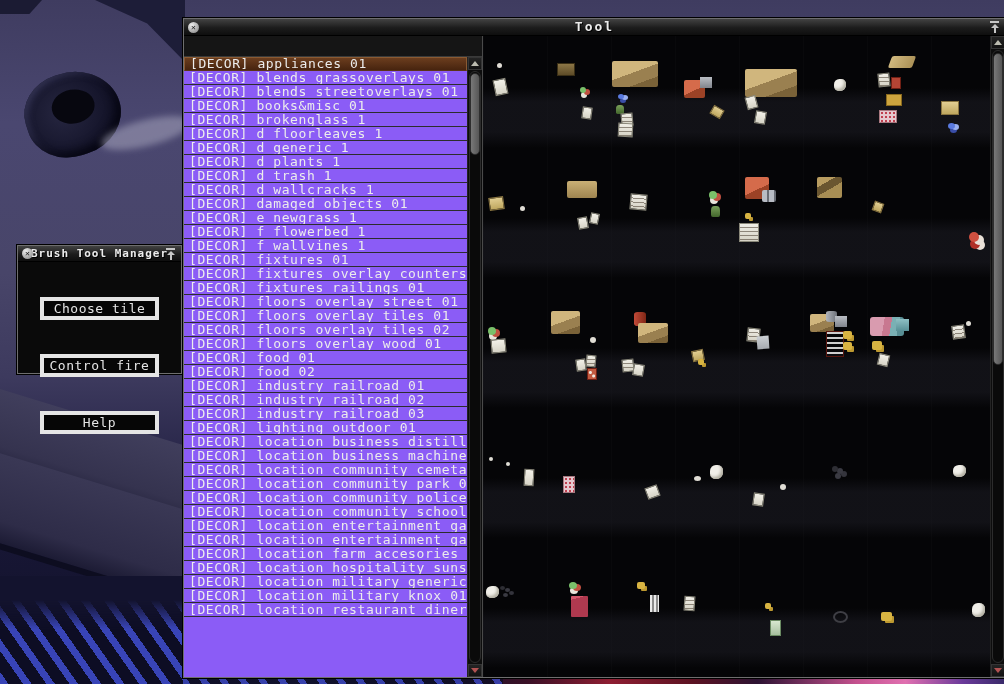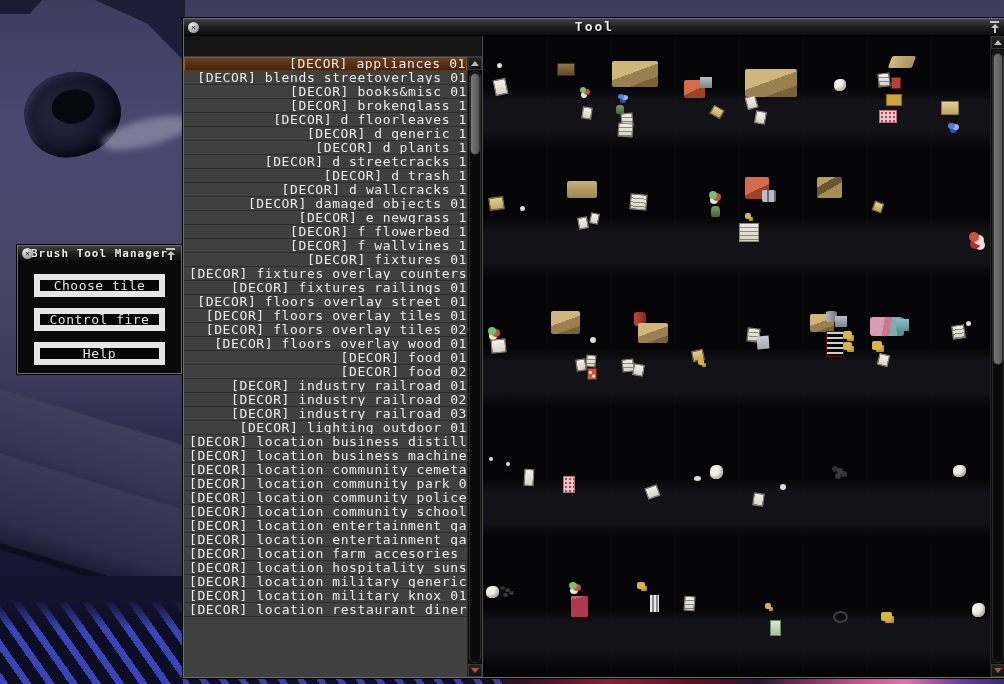--- a/index.html
+++ b/index.html
@@ -45,21 +45,21 @@
   .pin-icon::before{content:"";position:absolute;top:0;left:1px;right:1px;height:2px;background:#c6c6c6;}
   .pin-icon::after{content:"";position:absolute;top:3px;left:50%;margin-left:-4px;
     border:4px solid transparent;border-bottom:4px solid #c6c6c6;border-top:none;}
   .pin-stem{position:absolute;bottom:0;left:50%;margin-left:-1px;width:2px;height:5px;background:#c6c6c6;}
   
   #tiles-win{left:183px;top:18px;width:821px;height:658px;}
   .window-body{display:flex;height:641px;}
   .list-panel{width:298px;border-right:1px solid #4a4a4a;display:flex;flex-direction:column;background:#0a0a0a;}
   .list-header{height:20px;background:#151515;border-bottom:1px solid #3a3a3a;}
   .list-wrap{flex:1;display:flex;overflow:hidden;}
-  .list{flex:1;overflow:hidden;background:#404040;text-align:right;}
+  .list{flex:1;overflow:hidden;background:#8b5cf6;}
   .row{height:13px;line-height:13px;font-size:13px;letter-spacing:.6px;color:#ececec;
     padding-left:5px;border-bottom:1px solid #2d2d2d;white-space:nowrap;overflow:hidden;}
   .row.sel{background:linear-gradient(180deg,#6b3d1e,#47240f);border:1px solid #8a5a32;
     border-bottom:1px solid #5a3418;height:12px;line-height:12px;}
   
   .sb{width:14px;display:flex;flex-direction:column;align-items:center;background:#0d0d0d;border-left:1px solid #232323;}
   .sb-btn{width:14px;height:13px;background:linear-gradient(180deg,#242424,#121212);
     border:1px solid #353535;box-sizing:border-box;display:flex;align-items:center;justify-content:center;}
   .arr-up{width:0;height:0;border:4px solid transparent;border-top:none;border-bottom:5px solid #bcbcb0;}
   .arr-down{width:0;height:0;border:4px solid transparent;border-bottom:none;border-top:5px solid #b25252;}
@@ -109,23 +109,23 @@
   .spr-bitgold{background:#d8b442;border-radius:2px;box-shadow:3px 3px 0 -1px #bc9830;}
   .spr-bits{border-radius:50%;background:#7ac06a;box-shadow:4px 2px 0 #c05040,1px 5px 0 #e8e4da;}
   .spr-bitsblue{border-radius:50%;background:#5a7ae0;box-shadow:4px 1px 0 #9ab0f0,2px 4px 0 #3a4ea8;}
   .spr-bitsred{border-radius:50%;background:#d05040;box-shadow:5px 3px 0 #e8e0d8,1px 7px 0 #b03028,6px 8px 0 #e8e0d8;}
   .spr-bitsfaint{border-radius:50%;background:#2e2e34;box-shadow:5px 2px 0 #3a3a42,9px 5px 0 #34343c,3px 7px 0 #3a3a42;}
   
   #brush-win{left:17px;top:245px;width:163px;height:127px;}
   #brush-win .titlebar{height:15px;}
   #brush-win .title-text{font-size:11px;letter-spacing:1px;line-height:15px;font-weight:bold;}
   .brush-body{display:flex;flex-direction:column;align-items:center;padding-top:12px;gap:11px;}
-  .btn{width:131px;height:23px;background:#060606;border:6px solid #e5e5e5;color:#e4e4e4;
+  .btn{width:119px;height:23px;background:#060606;border:4px solid #e5e5e5;color:#e4e4e4;
     font-family:"DejaVu Sans Mono",monospace;font-size:13px;letter-spacing:.5px;
-    display:flex;align-items:center;justify-content:center;box-sizing:border-box;}
+    display:flex;align-items:center;justify-content:center;box-sizing:border-box;margin-top:23px;}
 </style>
 </head>
 <body>
 
 <div class="scene">
   <div class="roof-tl"></div>
   <div class="roof-tl2"></div>
   <div class="car">
     <div class="car-window"></div>
   </div>
@@ -146,27 +146,27 @@
     <div class="pin-icon">
         <span class="pin-stem"></span>
       </div>
   </div>
   <div class="window-body">
     <div class="list-panel">
       <div class="list-header"></div>
       <div class="list-wrap">
         <div class="list">
             <div class="row sel">[DECOR] appliances_01</div>
+            <div class="row">[DECOR] blends_grassoverlays_01</div>
             <div class="row">[DECOR] blends_streetoverlays_01</div>
             <div class="row">[DECOR] books&amp;misc_01</div>
             <div class="row">[DECOR] brokenglass_1</div>
             <div class="row">[DECOR] d_floorleaves_1</div>
             <div class="row">[DECOR] d_generic_1</div>
             <div class="row">[DECOR] d_plants_1</div>
-            <div class="row">[DECOR] d_streetcracks_1</div>
             <div class="row">[DECOR] d_trash_1</div>
             <div class="row">[DECOR] d_wallcracks_1</div>
             <div class="row">[DECOR] damaged_objects_01</div>
             <div class="row">[DECOR] e_newgrass_1</div>
             <div class="row">[DECOR] f_flowerbed_1</div>
             <div class="row">[DECOR] f_wallvines_1</div>
             <div class="row">[DECOR] fixtures_01</div>
             <div class="row">[DECOR] fixtures_overlay_counters_01</div>
             <div class="row">[DECOR] fixtures_railings_01</div>
             <div class="row">[DECOR] floors_overlay_street_01</div>

